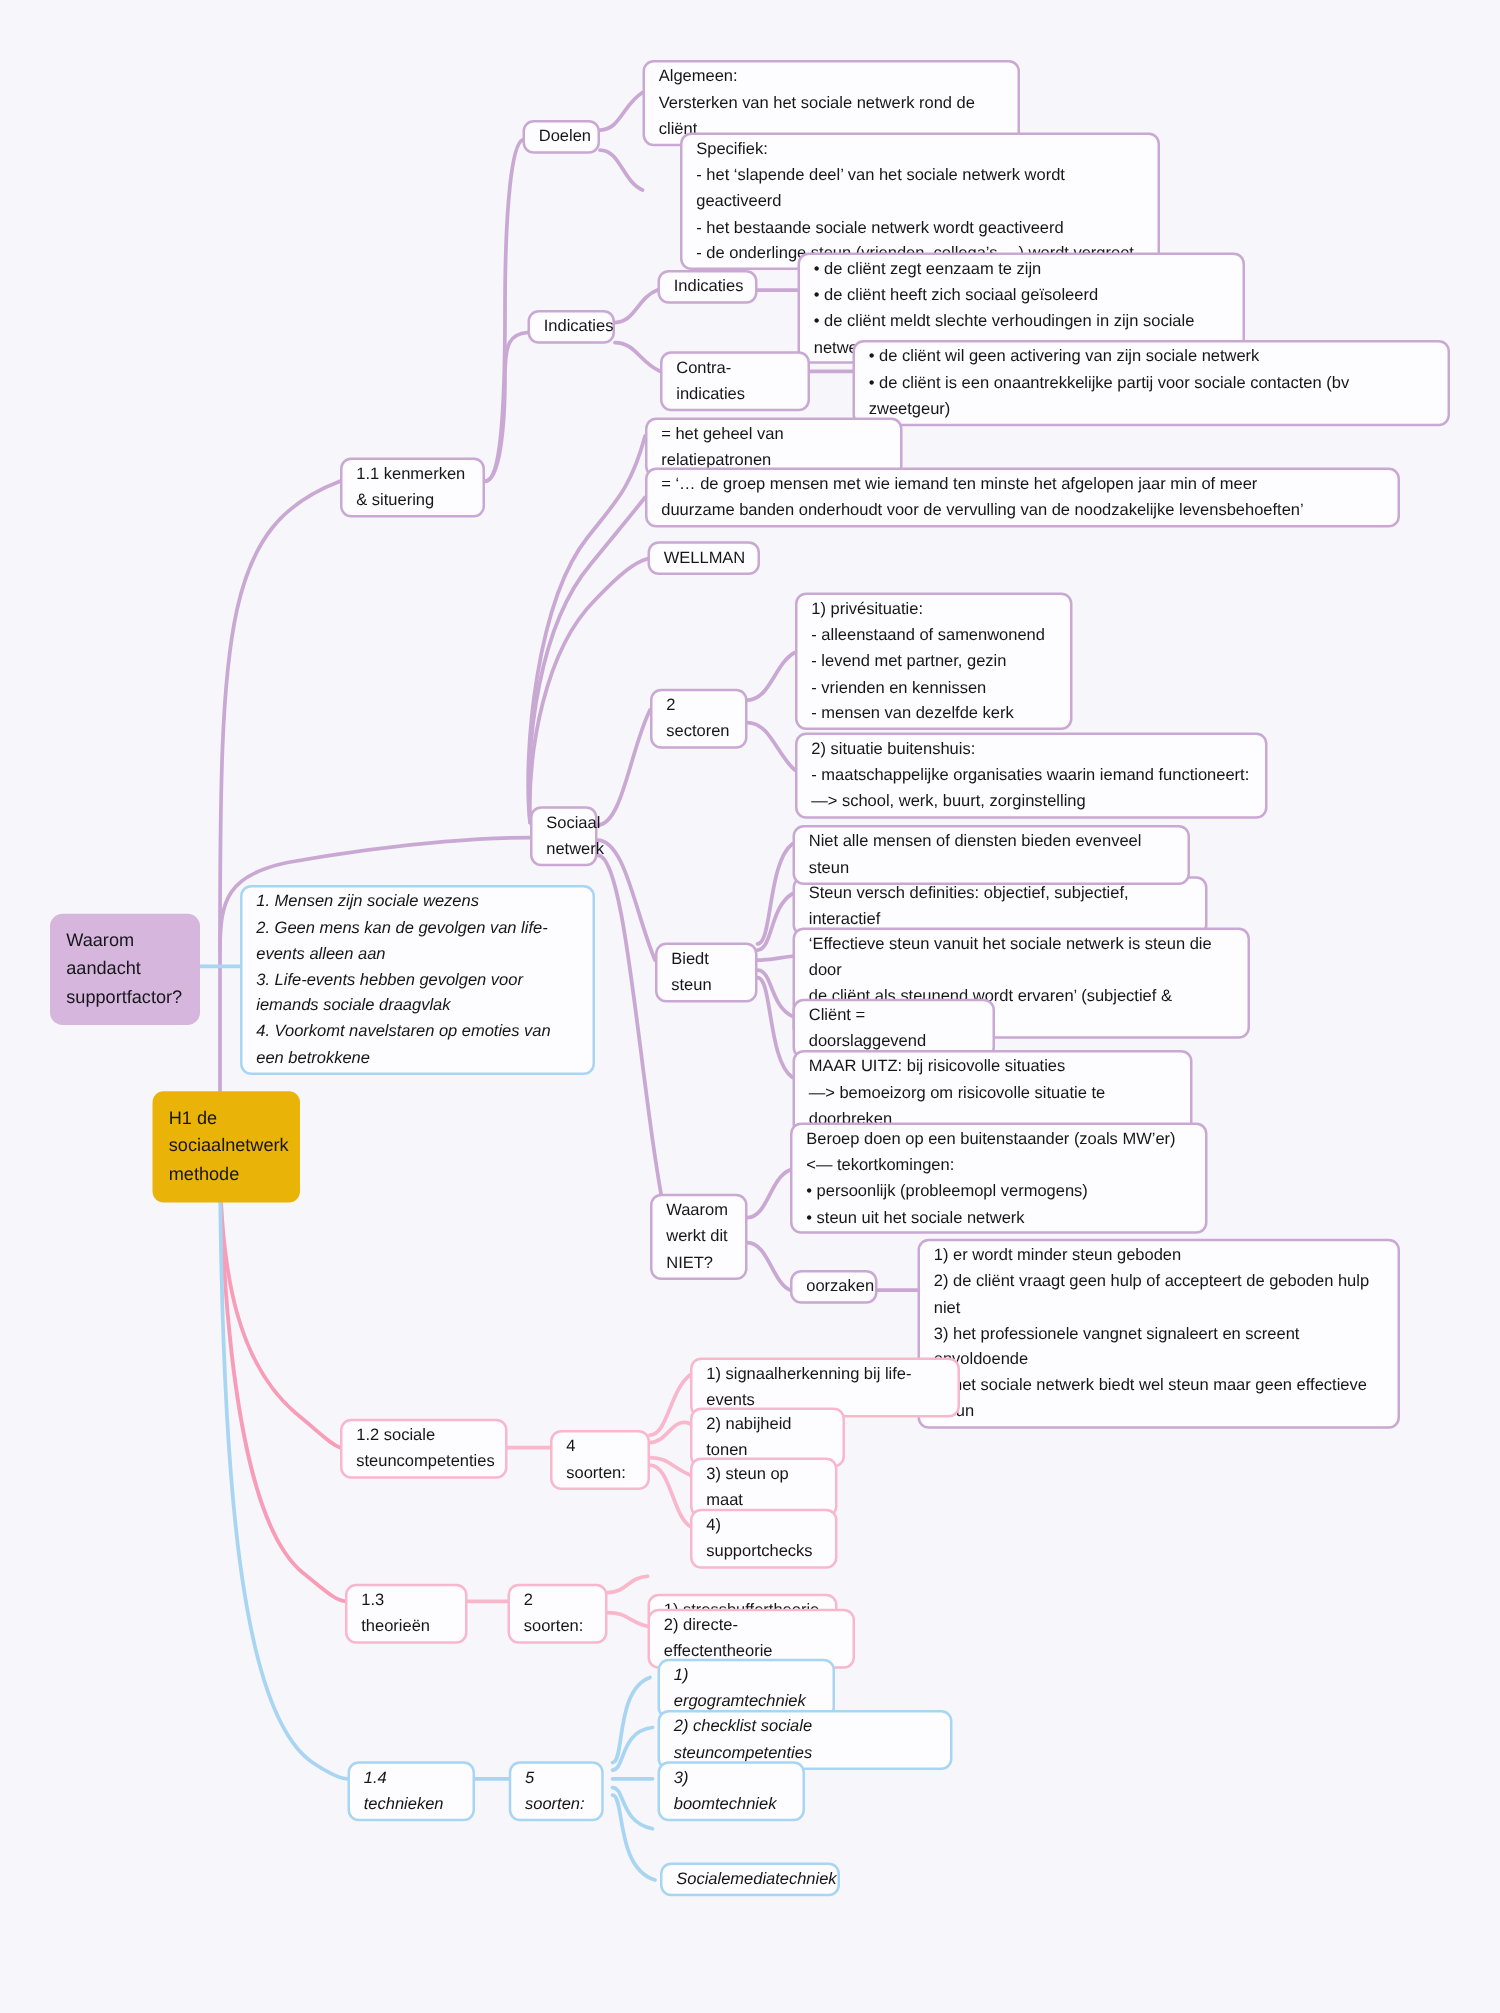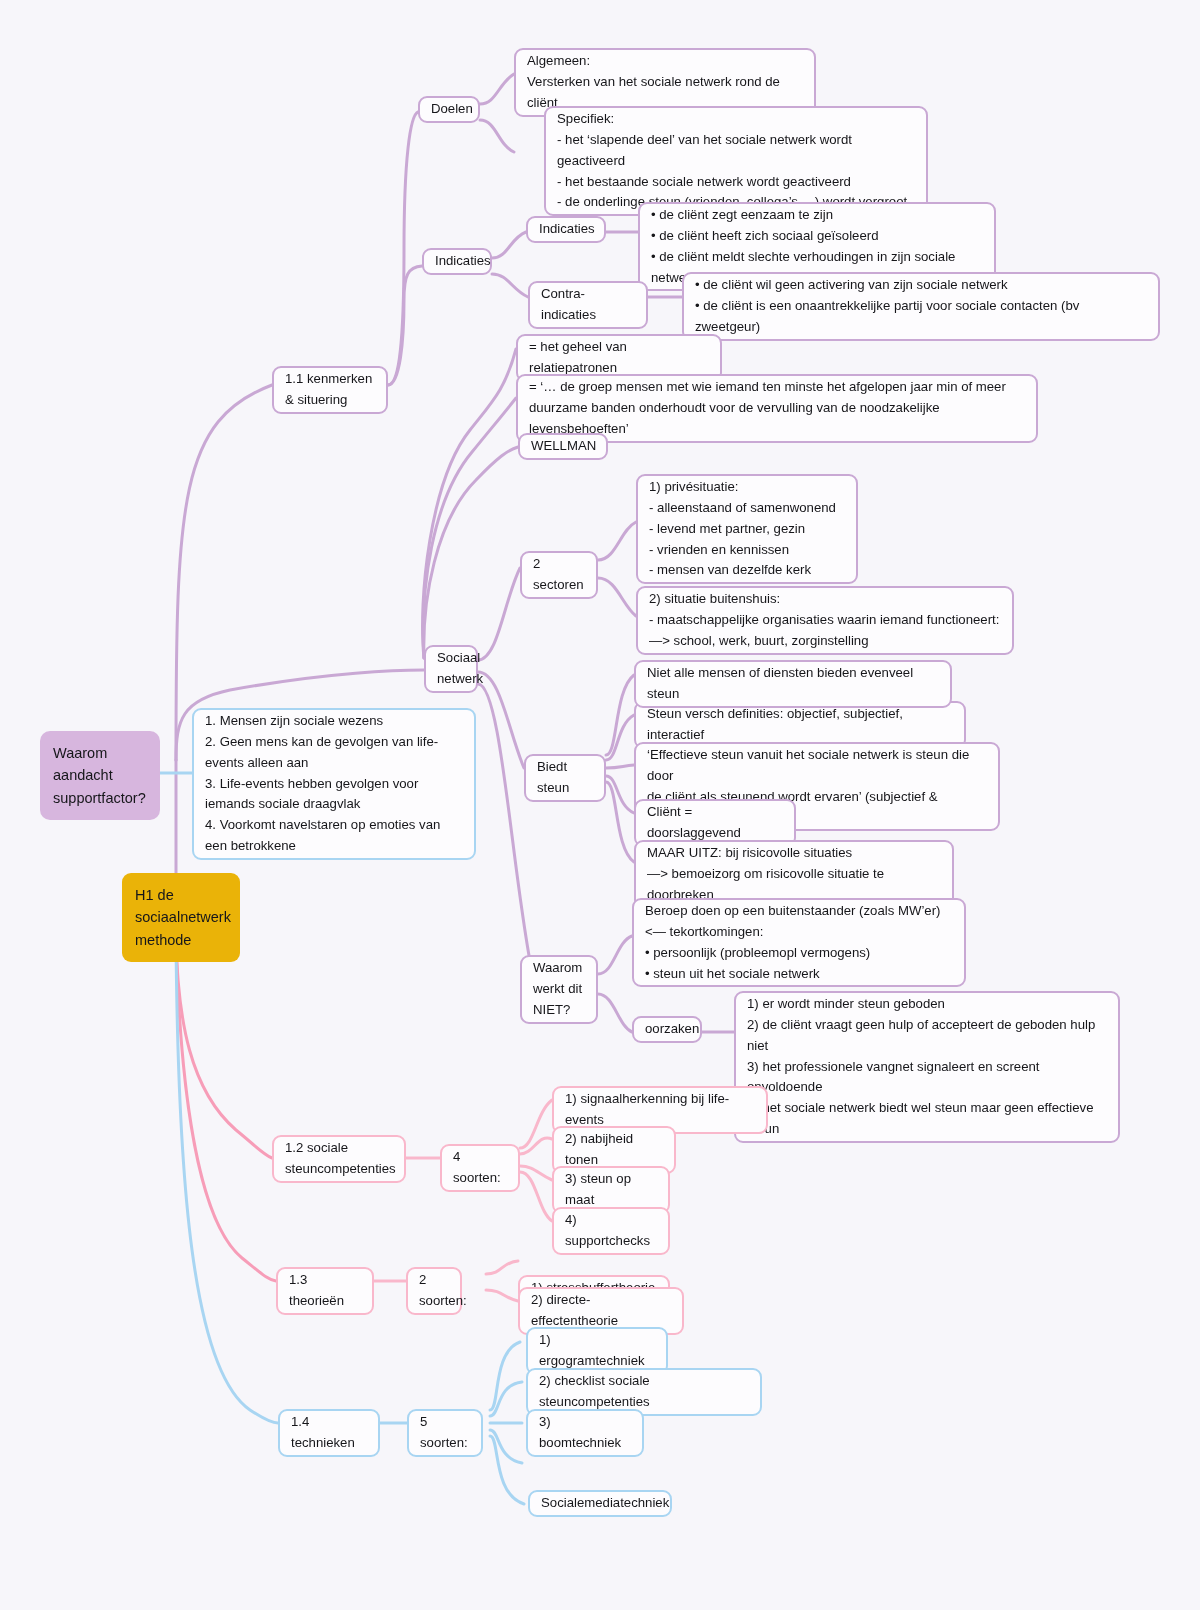--- a/index.html
+++ b/index.html
@@ -33,21 +33,21 @@
     background: #fdfcfe;
     border: 2px solid #c9a8d4;
     padding: 1px 11px;
     font-size: 13.2px;
     line-height: 1.58;
     color: #16161a;
     white-space: pre-line;
     z-index: 5;
   }
   .node.pink   { border-color: #f9b7cb; }
-  .node.blue   { border-color: #a8d5f2; }
+  .node.blue   { border-color: #a8d5f2; font-style: italic; }
   .node.root   {
     background: #d7b6de;
     border: none;
     border-radius: 10px;
     padding: 11px 13px;
     font-size: 14.5px;
     line-height: 1.55;
   }
   .node.plain  {
     border: none;
@@ -187,21 +187,21 @@
   <div class="node" style="left:528px; top:281px; width:120px;">Contra-indicaties</div>
 
   <div class="node" style="left:682px; top:272px; width:478px;">• de cliënt wil geen activering van zijn sociale netwerk
 • de cliënt is een onaantrekkelijke partij voor sociale contacten (bv zweetgeur)</div>
 
   <div class="node" style="left:424px; top:645px; width:54px;">Sociaal
 netwerk</div>
 
   <div class="node" style="left:516px; top:334px; width:206px;">= het geheel van relatiepatronen</div>
 
-  <div class="node" style="left:516px; top:374px; width:522px;">= ‘… de groep mensen met wie iemand ten minste het afgelopen jaar min of meer
+  <div class="node" style="left:516px; top:374px; width:604px;">= ‘… de groep mensen met wie iemand ten minste het afgelopen jaar min of meer
 duurzame banden onderhoudt voor de vervulling van de noodzakelijke levensbehoeften’</div>
 
   <div class="node" style="left:518px; top:433px; width:90px;">WELLMAN</div>
 
   <div class="node" style="left:520px; top:551px; width:78px;">2 sectoren</div>
 
   <div class="node" style="left:636px; top:474px; width:222px;">1) privésituatie:
         - alleenstaand of samenwonend
         - levend met partner, gezin
         - vrienden en kennissen
@@ -249,21 +249,21 @@
   <div class="node pink" style="left:552px; top:1086px; width:216px;">1) signaalherkenning bij life-events</div>
 
   <div class="node pink" style="left:552px; top:1126px; width:124px;">2) nabijheid tonen</div>
 
   <div class="node pink" style="left:552px; top:1166px; width:118px;">3) steun op maat</div>
 
   <div class="node pink" style="left:552px; top:1207px; width:118px;">4) supportchecks</div>
 
   <div class="node pink" style="left:276px; top:1267px; width:98px;">1.3 theorieën</div>
 
-  <div class="node pink" style="left:406px; top:1267px; width:56px;">2 soorten:</div>
+  <div class="node pink" style="left:406px; top:1267px; width:80px;">2 soorten:</div>
 
   <div class="node pink" style="left:518px; top:1247px; width:152px;margin-top:28px;">1) stressbuffertheorie</div>
 
   <div class="node pink" style="left:518px; top:1287px; width:166px;">2) directe-effectentheorie</div>
 
   <div class="node blue" style="left:278px; top:1409px; width:102px;">1.4 technieken</div>
 
   <div class="node blue" style="left:407px; top:1409px; width:76px;">5 soorten:</div>
 
   <div class="node blue" style="left:526px; top:1327px; width:142px;">1) ergogramtechniek</div>

